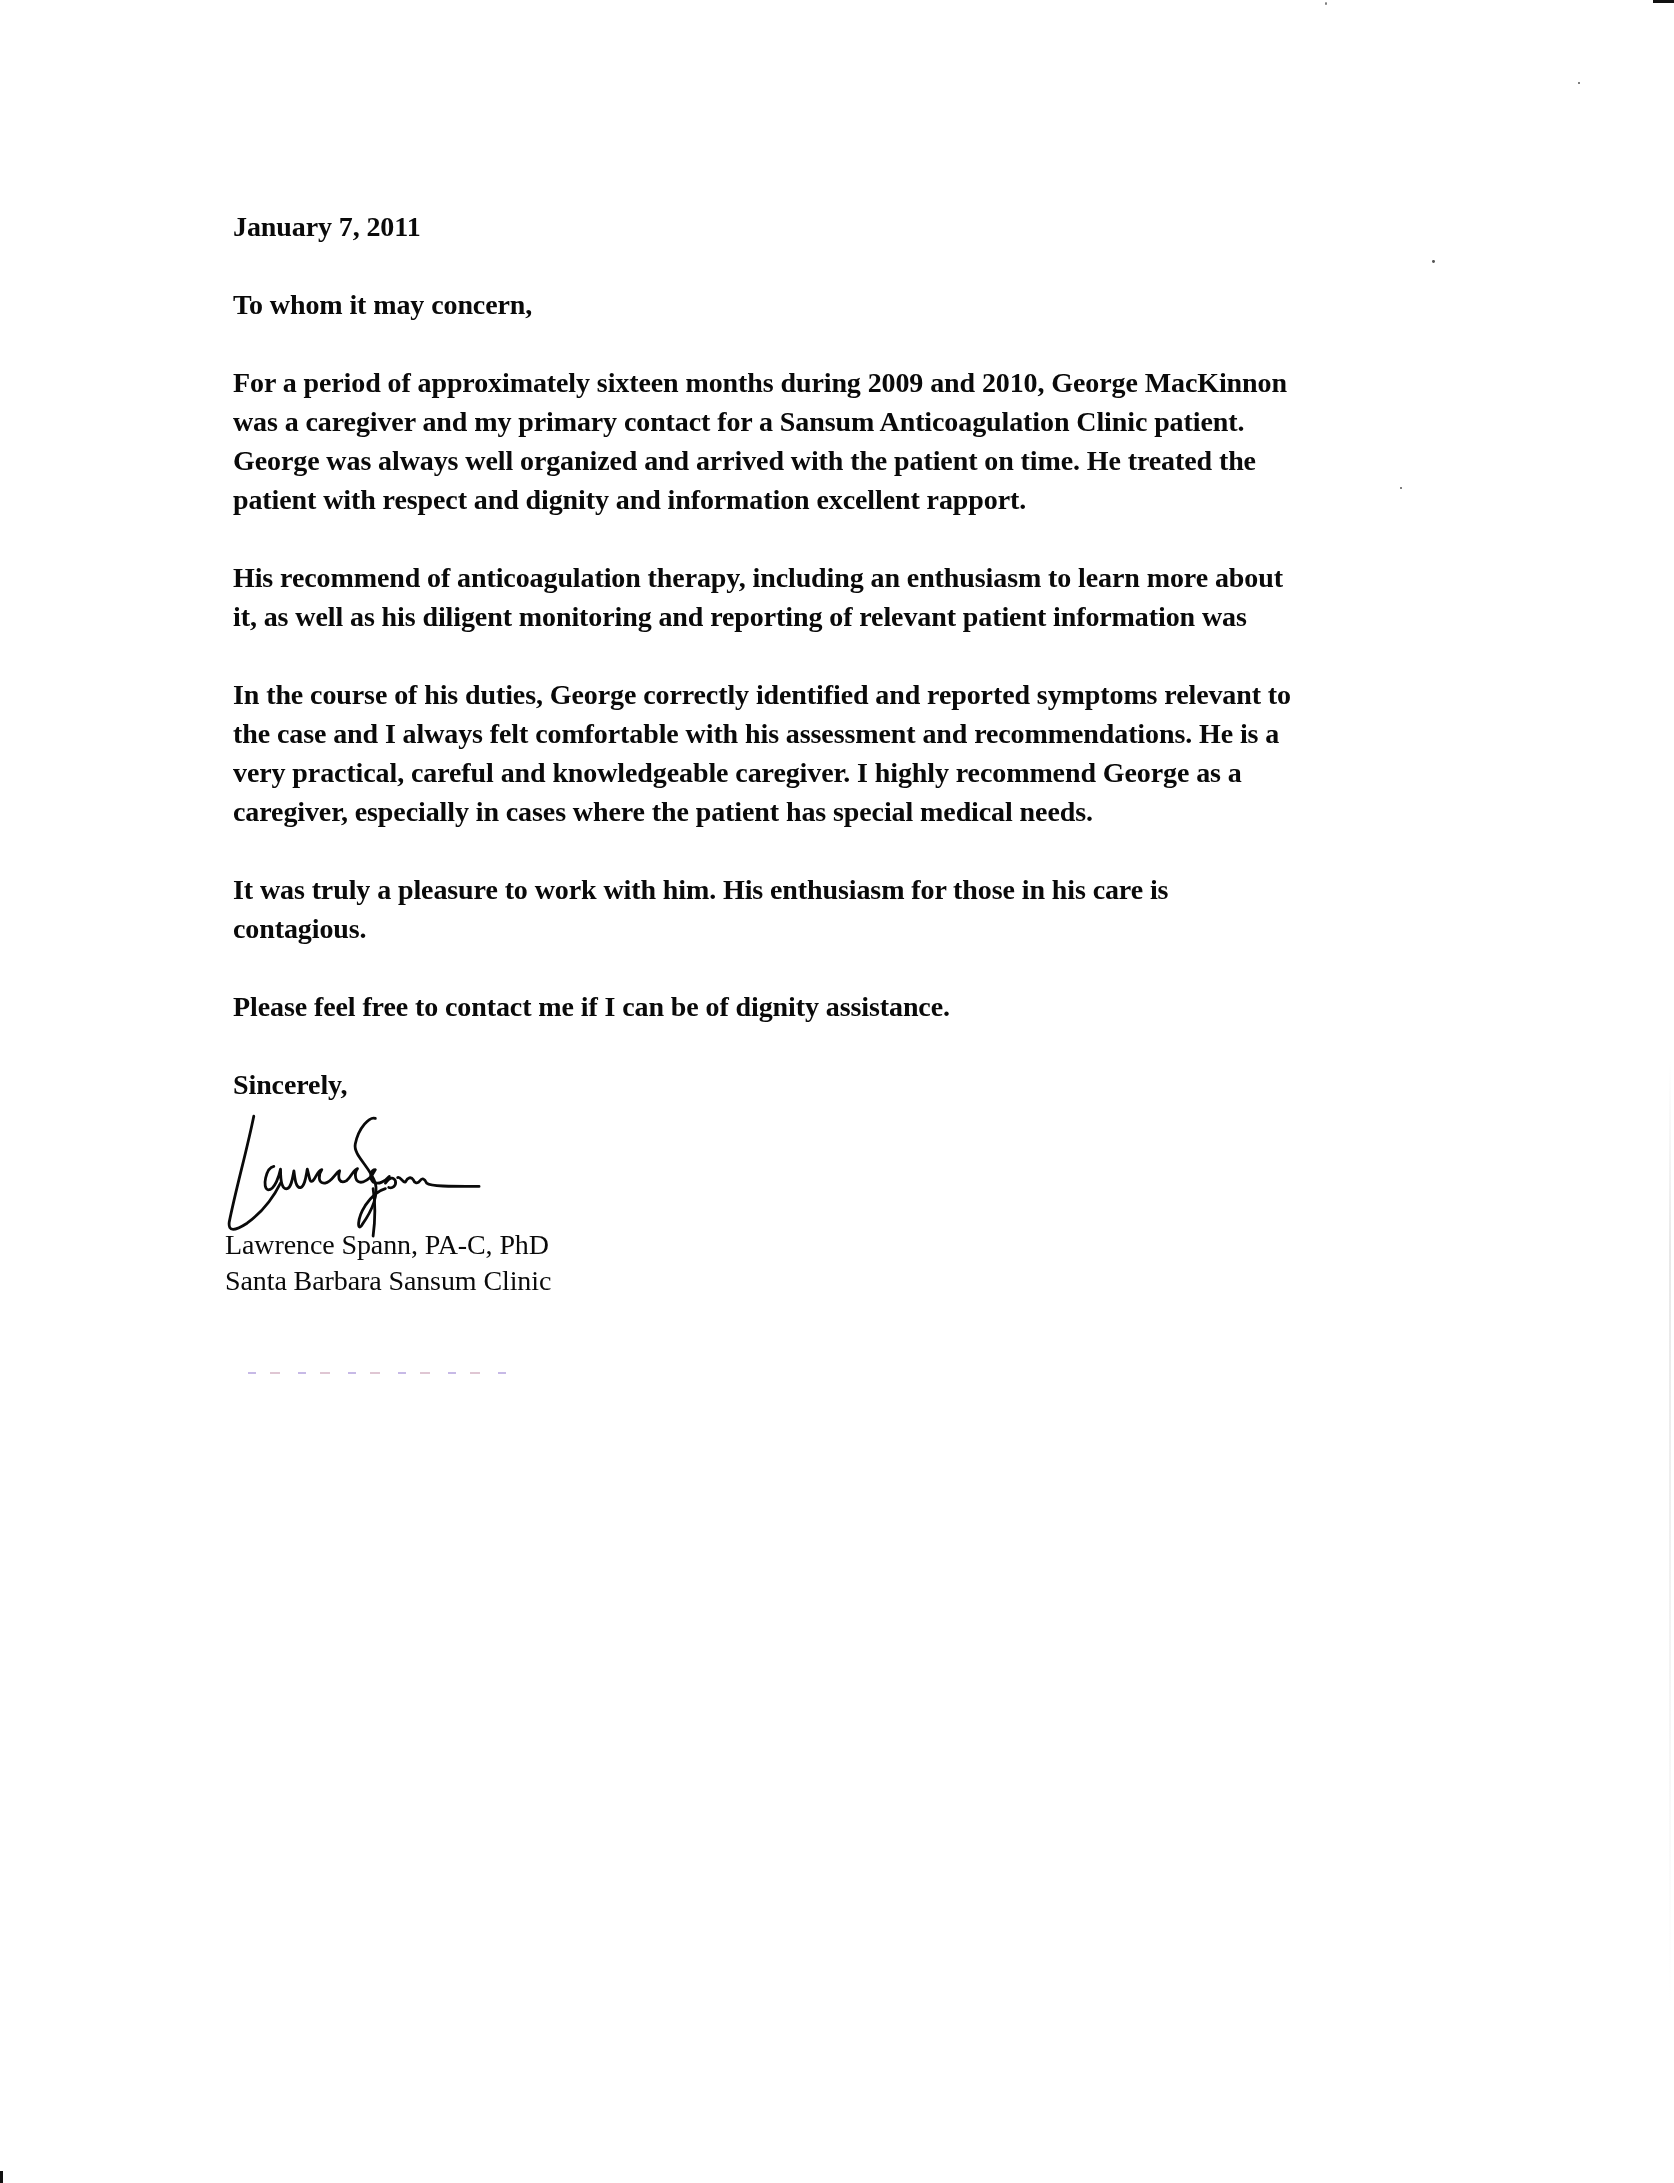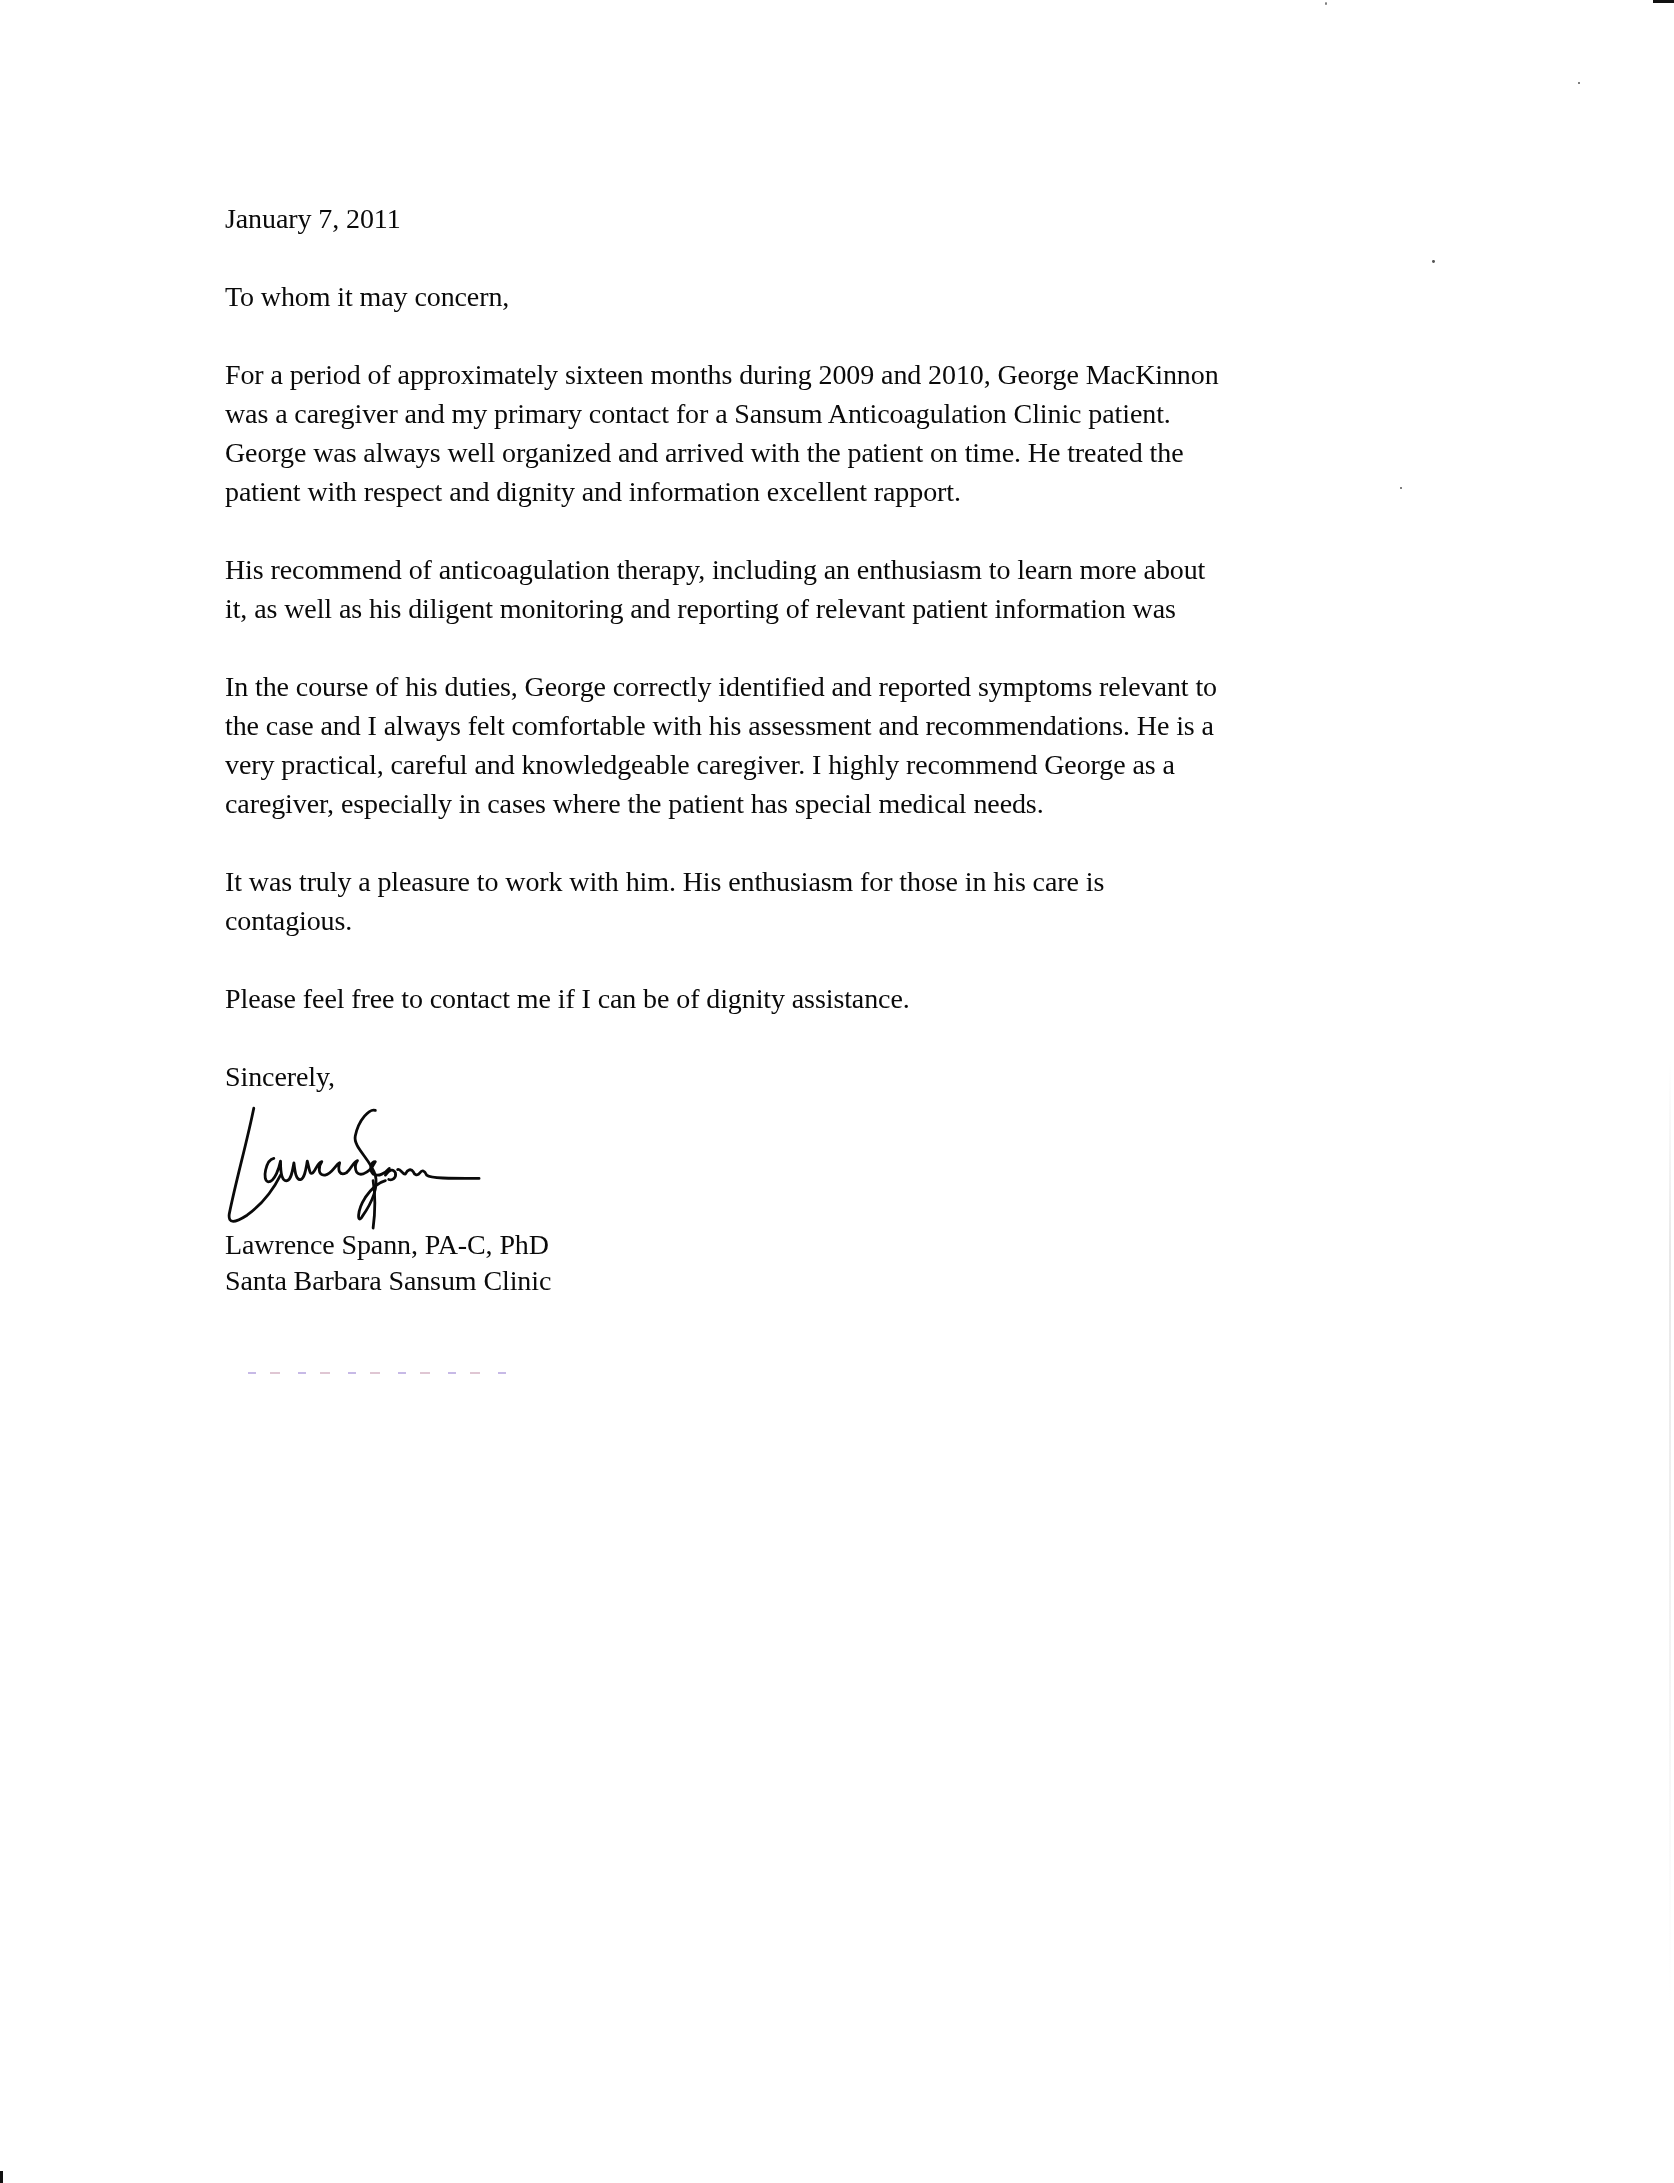--- a/index.html
+++ b/index.html
@@ -49,41 +49,42 @@
     .letter {
       position: absolute;
       left: 225px;
       top: 199px;
       width: 1262px;
       font-size: 28px;
       line-height: 39px;
       letter-spacing: -0.1px;
     }
     .letter p {
-      margin: 0;
+      margin: 8px;
+      font-weight: bold;
     }
     .date { margin-bottom: 39px !important; }
     .salutation { margin-bottom: 39px !important; }
     .para { margin-bottom: 39px !important; }
     .closing { margin-bottom: 0 !important; }
     .signature-wrap {
       position: relative;
       height: 112px;
       width: 502px;
       margin-top: 6.7px;
     }
     .signature-wrap svg {
       position: absolute;
       left: -16.7px;
       top: -5.6px;
       overflow: visible;
     }
     .signer-block {
       position: relative;
-      margin-top: 12px;
+      margin-top: 4px;
       line-height: 36px;
       font-size: 28px;
     }
     .underline-bits {
       position: absolute;
       left: 25px;
       top: 1370px;
       width: 279px;
       height: 2.2px;
       background: repeating-linear-gradient(90deg, #b9a8e0 0 7.8px, transparent 7.8px 22px, #d7b8c8 22px 32px, transparent 32px 50px);

